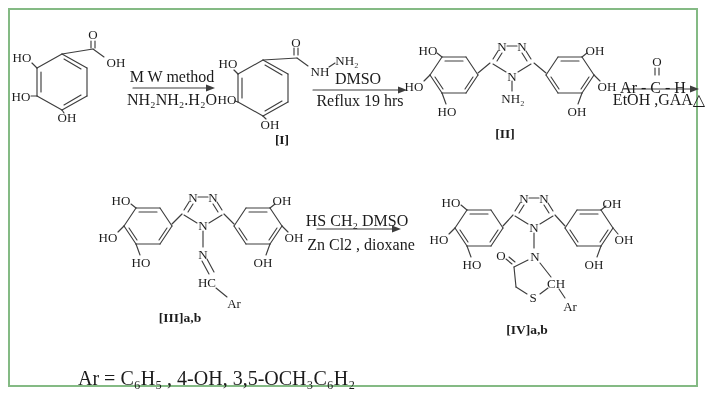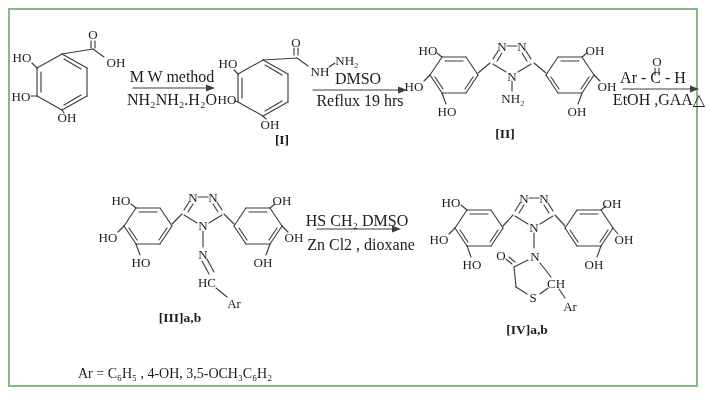--- a/index.html
+++ b/index.html
@@ -22,21 +22,21 @@
     fill:#1b1b1b;font-size:13px;
     font-family:"Liberation Serif","DejaVu Serif","DejaVu Sans",serif;
     text-anchor:middle;
   }
   .cond,.clabel{
     position:absolute;transform:translate(-50%,-50%);
     font-size:16px;white-space:nowrap;line-height:1;
   }
   .clabel{font-weight:bold;font-size:13.5px;}
   .footer{
-    position:absolute;font-size:14px;white-space:nowrap;line-height:1.2;
+    position:absolute;font-size:20px;white-space:nowrap;line-height:1.2;
   }
 </style>
 </head>
 <body>
 
 <div class="frame"></div>
 
 <svg id="scheme-svg" width="710" height="401" viewBox="0 0 710 401">
     <g>
       <line x1="62" y1="54" x2="87" y2="68"></line>
@@ -263,21 +263,21 @@
       <polygon points="401,229 392,225.5 392,232.5"></polygon>
     </g>
   </svg>
 
 <span class="cond" style="left:172px;top:77px">M W method</span>
 <span class="cond" style="left:172px;top:100px">NH₂NH₂.H₂O</span>
 
 <span class="cond" style="left:358px;top:79px">DMSO</span>
 <span class="cond" style="left:360px;top:101px">Reflux 19 hrs</span>
 
-<span class="cond" style="left:653px;top:78px">Ar - C - H</span>
+<span class="cond" style="left:653px;top:88px">Ar - C - H</span>
 <span class="cond" style="left:659px;top:100px">EtOH ,GAA△</span>
 
 <span class="cond" style="left:357px;top:221px">HS CH₂ DMSO</span>
 <span class="cond" style="left:361px;top:245px">Zn Cl2 , dioxane</span>
 
 <span class="clabel" style="left:282px;top:140px">[I]</span>
 <span class="clabel" style="left:505px;top:134px">[II]</span>
 <span class="clabel" style="left:180px;top:318px">[III]a,b</span>
 <span class="clabel" style="left:527px;top:330px">[IV]a,b</span>
 

